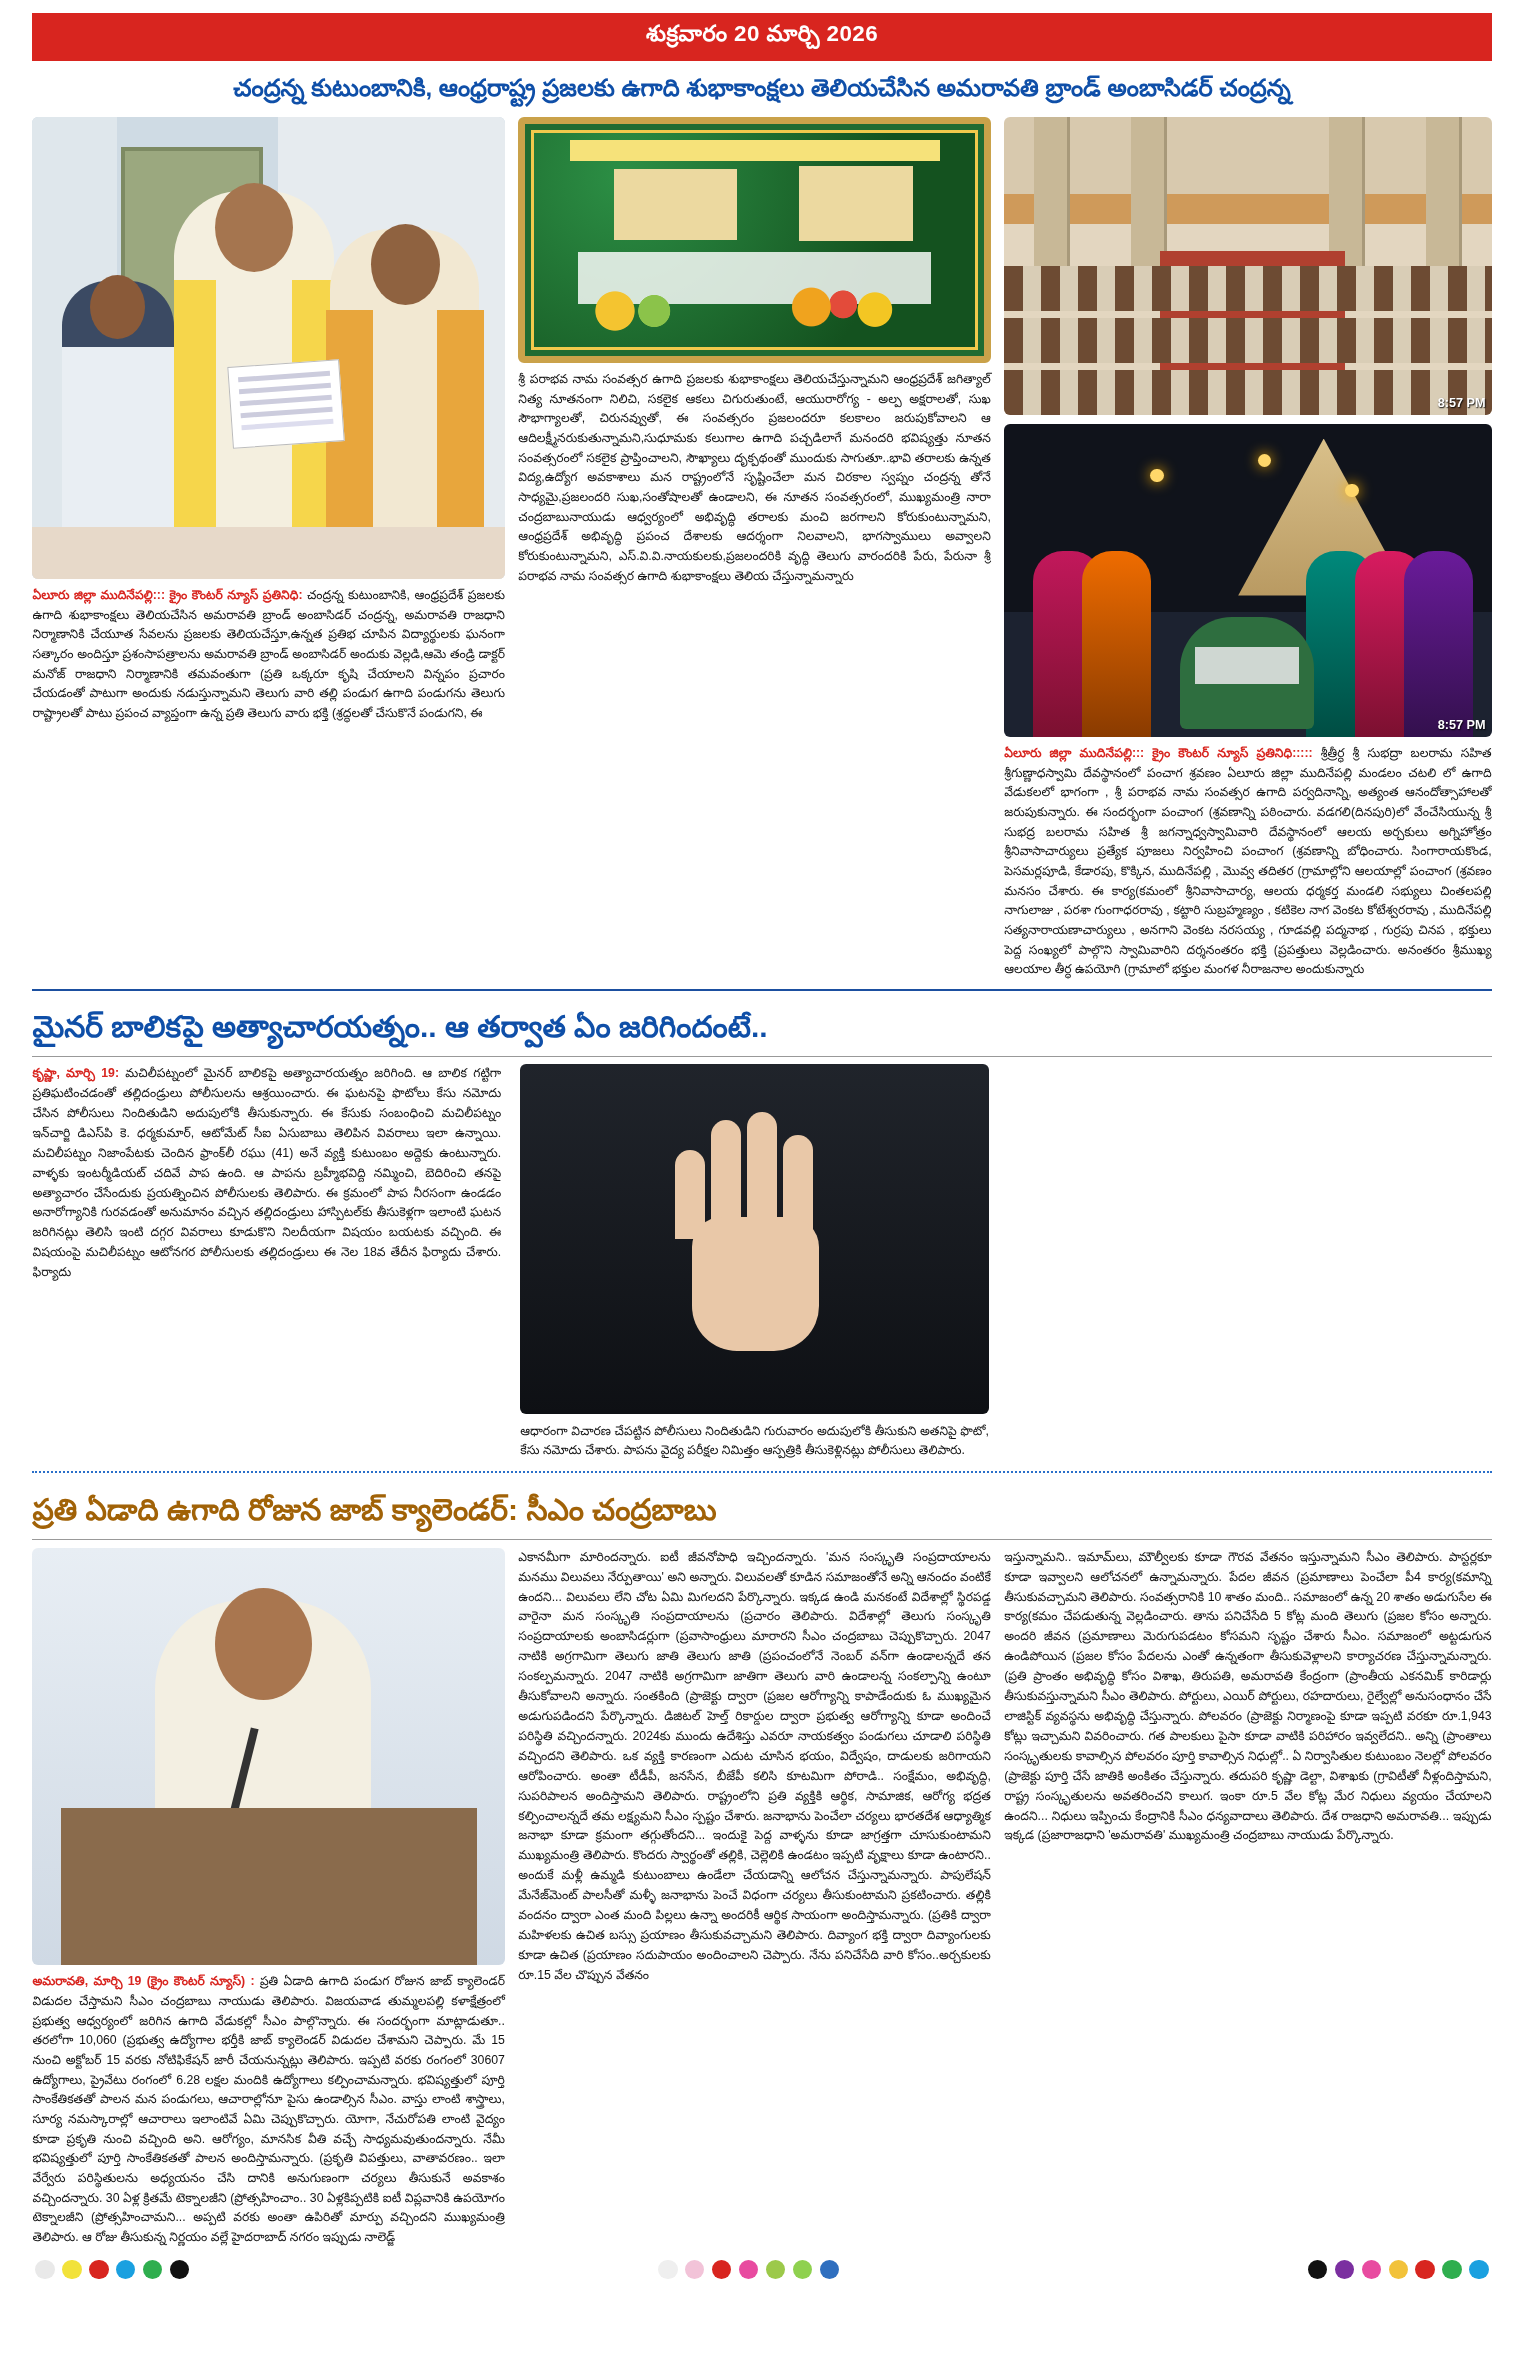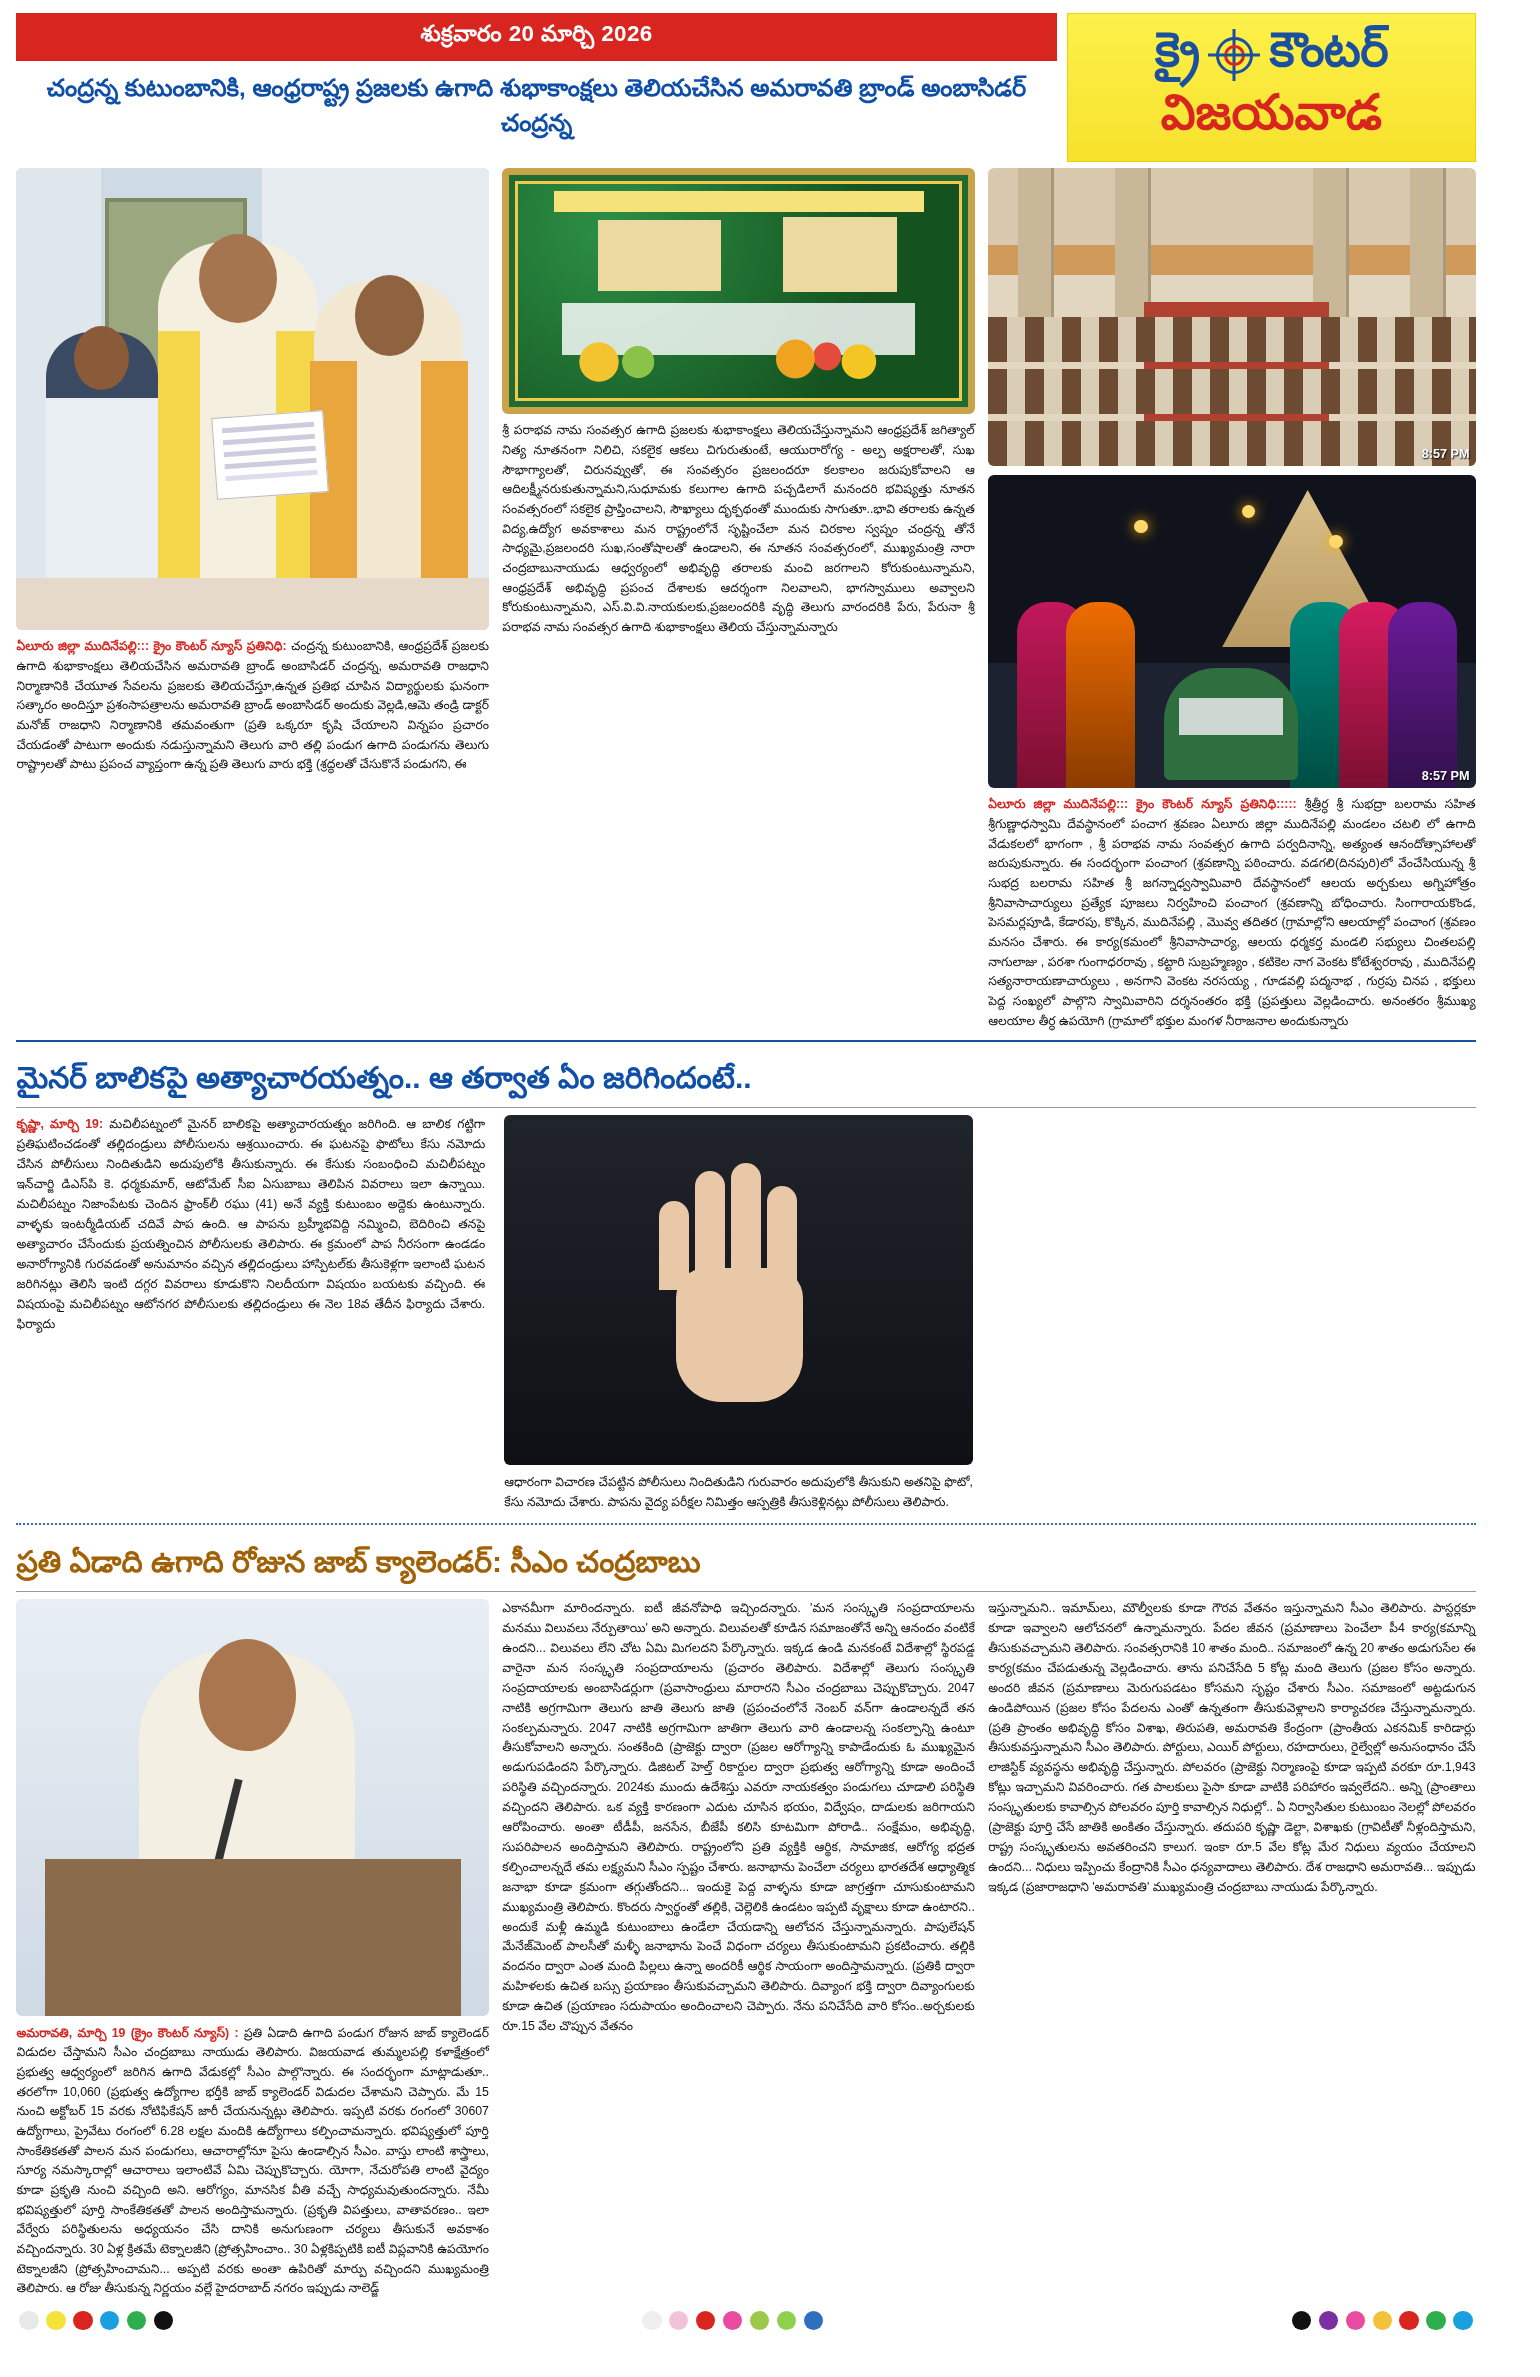--- a/index.html
+++ b/index.html
@@ -3,21 +3,21 @@
 <meta charset="utf-8">
 <style>
   * { box-sizing: border-box; }
   html, body { margin:0; padding:0; }
   body {
     width: 1541px;
     background: #ffffff;
     font-family: "Liberation Sans", sans-serif;
     color: #111;
   }
-  .page { width:1492px; min-height:2377px; position:relative; padding: 13.4px 16.4px 7.5px 16.4px; }
+  .page { width:1492px; min-height:2377px; position:relative; padding: 13.4px 16.4px 7.5px 16.4px; margin-left: 16px; }
 
   
   .masthead { display:flex; align-items:stretch; gap:10.4px; }
   .masthead-left { flex:1 1 auto; display:flex; flex-direction:column; }
   .date-bar {
     background:#d8251f; color:#ffffff; text-align:center;
     font-size:22.4px; font-weight:bold; padding:7.5px 0 9px 0; letter-spacing:0.4px;
   }
   .headline-main {
     text-align:center; color:#0f4fa8; font-weight:bold;
@@ -180,31 +180,20 @@
 </head>
 <body>
 
 <div class="page">
 
   <div class="masthead">
     <div class="masthead-left">
       <div class="date-bar">శుక్రవారం 20 మార్చి 2026</div>
       <div class="headline-main">చంద్రన్న కుటుంబానికి, ఆంధ్రరాష్ట్ర ప్రజలకు ఉగాది శుభాకాంక్షలు తెలియచేసిన అమరావతి బ్రాండ్ అంబాసిడర్ చంద్రన్న</div>
     </div>
-    <div class="logo-box">
-      <div class="logo-line1">
-        <span class="logo-crime">క్రై</span>
-        <span class="logo-target">
-          <span class="logo-ring"></span>
-            <span class="logo-ring2"></span>
-        </span>
-        <span class="logo-counter">కౌంటర్</span>
-      </div>
-      <div class="logo-line2">విజయవాడ</div>
-    </div>
   </div>
 
   <div class="top-section">
 
     <div class="col-a">
       <div class="photo ph1">
         <div class="wall"></div>
         <div class="door"></div>
         <div class="p-a">
             <div class="head"></div>

